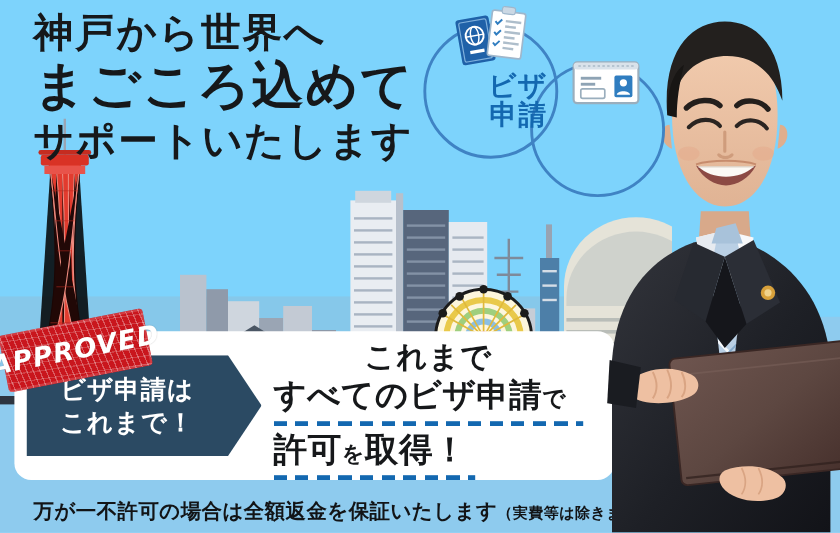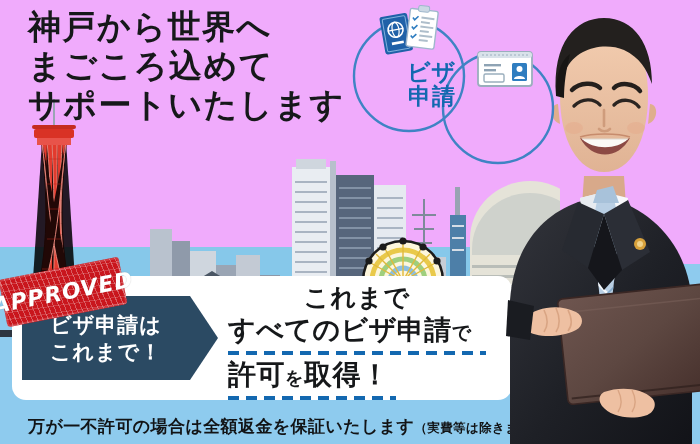--- a/index.html
+++ b/index.html
@@ -4,31 +4,31 @@
 <style>
   * { margin:0; padding:0; box-sizing:border-box; }
   html,body { width:700px; height:444px; overflow:hidden; }
   body {
     font-family:"DejaVu Sans","Liberation Sans",sans-serif;
     background:#ffffff;
     position:relative;
   }
   #banner {
     position:absolute; left:0; top:0; width:700px; height:444px;
-    background:#f0abfc; overflow:hidden;
+    background:#7dd3fc; overflow:hidden;
   }
 
   
   .headline {
     position:absolute; left:28px; top:8px; width:360px;
     color:#16181a; font-weight:700; line-height:1.18;
     letter-spacing:1.5px; z-index:14;
   }
   .headline .l1 { font-size:33px; }
-  .headline .l2 { font-size:33px; }
+  .headline .l2 { font-size:43px; }
   .headline .l3 { font-size:33px; }
 
   
   .venn { position:absolute; left:352px; top:14px; width:215px; height:160px; z-index:13; }
   .venn svg { position:absolute; left:0; top:0; }
   .circle-label {
     position:absolute; color:#1368b0; font-weight:700;
     font-size:23px; line-height:1.06; letter-spacing:1px; text-align:right;
   }
   .lbl-visa { left:8px; top:46px; width:96px; }

